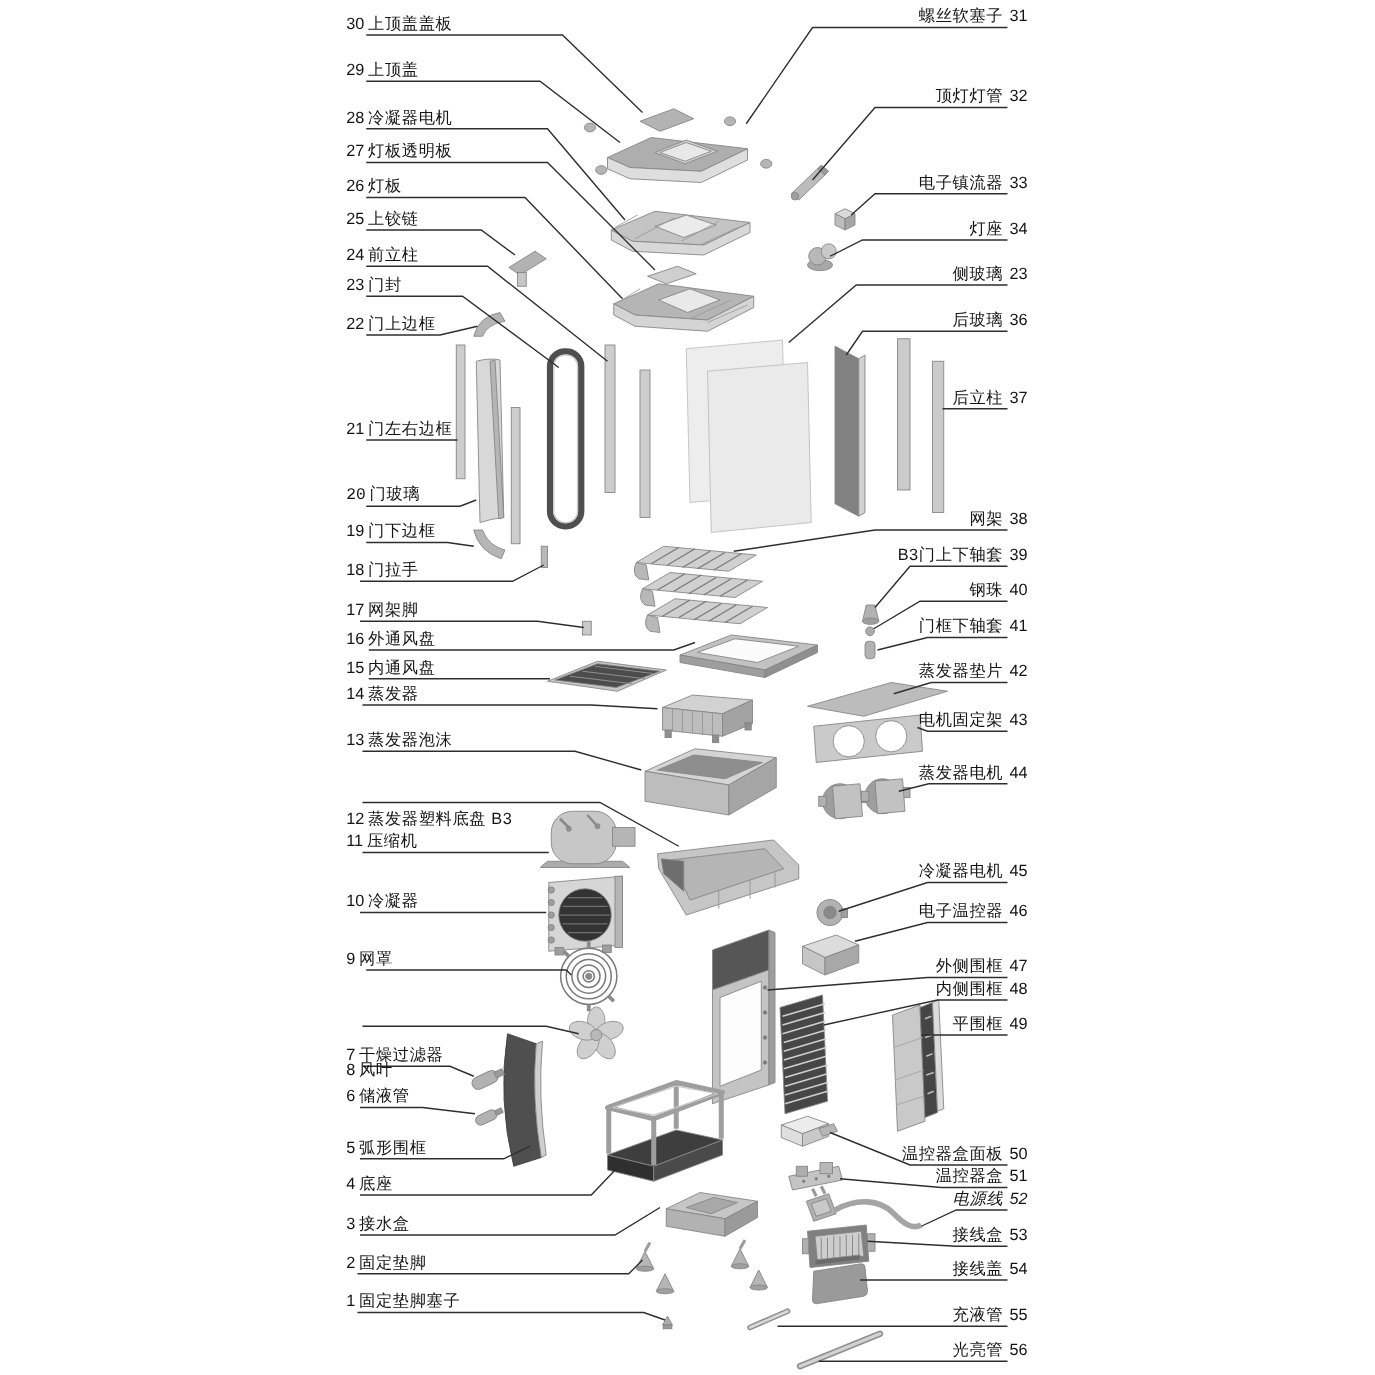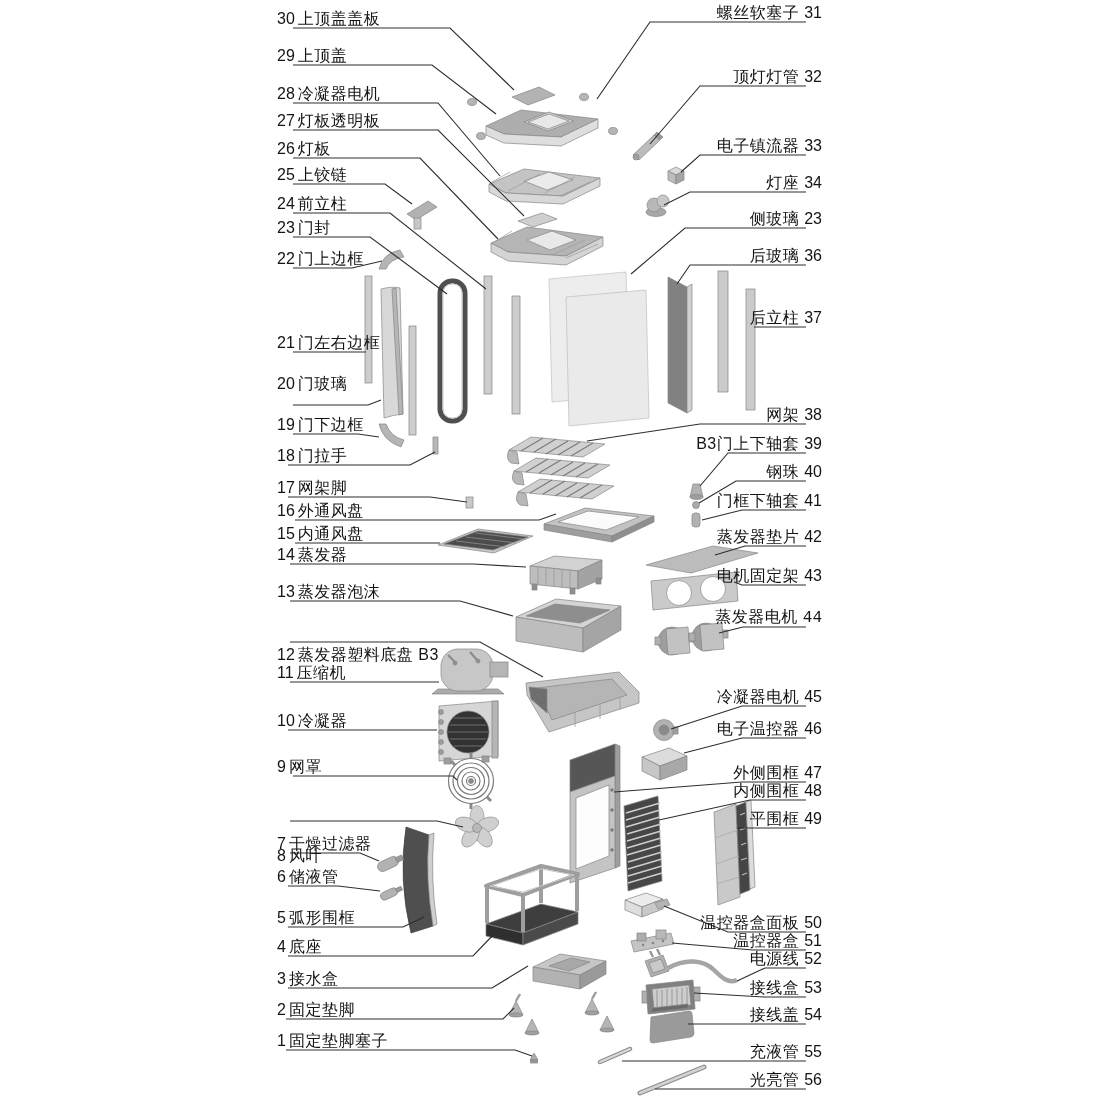--- a/index.html
+++ b/index.html
@@ -4,21 +4,21 @@
 <style>
   html,body{margin:0;padding:0;background:#fff;}
   .stage{position:relative;width:1100px;height:1100px;background:#ffffff;overflow:hidden;
          font-family:"Liberation Sans","DejaVu Sans",sans-serif;}
   #parts-svg{position:absolute;left:0;top:0;}
   
   #parts g.part polygon, #parts g.part rect, #parts g.part ellipse,
   #parts g.part circle, #parts g.part path{stroke:#858585;stroke-width:.7;}
   #leaders polyline{fill:none;stroke:#2e2e2e;stroke-width:1.1;}
   #labels{position:absolute;left:0;top:0;width:1100px;height:1100px;}
-  .lbl{position:absolute;height:16px;line-height:16px;font-size:16px;color:#141414;
+  .lbl{position:absolute;height:16px;line-height:16px;font-size:13px;color:#141414;
        white-space:nowrap;letter-spacing:.5px;}
   .lbl .num{letter-spacing:0;}
   .lbl.left .num{margin-right:3px;}
   .lbl.right{text-align:right;}
   .lbl.right .num{margin-left:5px;}
 </style>
 </head>
 <body>
 
 <div class="stage">
@@ -472,21 +472,21 @@
       <div class="lbl left" style="top: 11px; left: 277px;"><span class="num">30</span><span class="txt">上顶盖盖板</span></div>
       <div class="lbl left" style="top: 48px; left: 277px;"><span class="num">29</span><span class="txt">上顶盖</span></div>
       <div class="lbl left" style="top: 86px; left: 277px;"><span class="num">28</span><span class="txt">冷凝器电机</span></div>
       <div class="lbl left" style="top: 113px; left: 277px;"><span class="num">27</span><span class="txt">灯板透明板</span></div>
       <div class="lbl left" style="top: 141px; left: 277px;"><span class="num">26</span><span class="txt">灯板</span></div>
       <div class="lbl left" style="top: 167px; left: 277px;"><span class="num">25</span><span class="txt">上铰链</span></div>
       <div class="lbl left" style="top: 196px; left: 277px;"><span class="num">24</span><span class="txt">前立柱</span></div>
       <div class="lbl left" style="top: 220px; left: 277px;"><span class="num">23</span><span class="txt">门封</span></div>
       <div class="lbl left" style="top: 251px; left: 277px;"><span class="num">22</span><span class="txt">门上边框</span></div>
       <div class="lbl left" style="top: 335px; left: 277px;"><span class="num">21</span><span class="txt">门左右边框</span></div>
-      <div class="lbl left" style="top: 376px; left: 277px;"><span class="num">20</span><span class="txt">门玻璃</span></div>
+      <div class="lbl left" style="top: 388px; left: 277px; font-family: Liberation Mono, monospace;"><span class="num">20</span><span class="txt">门玻璃</span></div>
       <div class="lbl left" style="top: 417px; left: 277px;"><span class="num">19</span><span class="txt">门下边框</span></div>
       <div class="lbl left" style="top: 448px; left: 277px;"><span class="num">18</span><span class="txt">门拉手</span></div>
       <div class="lbl left" style="top: 480px; left: 277px;"><span class="num">17</span><span class="txt">网架脚</span></div>
       <div class="lbl left" style="top: 503px; left: 277px;"><span class="num">16</span><span class="txt">外通风盘</span></div>
       <div class="lbl left" style="top: 526px; left: 277px;"><span class="num">15</span><span class="txt">内通风盘</span></div>
       <div class="lbl left" style="top: 547px; left: 277px;"><span class="num">14</span><span class="txt">蒸发器</span></div>
       <div class="lbl left" style="top: 584px; left: 277px;"><span class="num">13</span><span class="txt">蒸发器泡沫</span></div>
       <div class="lbl left" style="top: 625px; left: 277px; margin-top: 22px;"><span class="num">12</span><span class="txt">蒸发器塑料底盘 B3</span></div>
       <div class="lbl left" style="top: 665px; left: 277px;"><span class="num">11</span><span class="txt">压缩机</span></div>
       <div class="lbl left" style="top: 713px; left: 277px;"><span class="num">10</span><span class="txt">冷凝器</span></div>
@@ -505,27 +505,27 @@
       <div class="lbl right" style="top: 175px; right: 278px; text-align: right;"><span class="txt">灯座</span><span class="num">34</span></div>
       <div class="lbl right" style="top: 211px; right: 278px;"><span class="txt">侧玻璃</span><span class="num">23</span></div>
       <div class="lbl right" style="top: 248px; right: 278px; text-align: right;"><span class="txt">后玻璃</span><span class="num">36</span></div>
       <div class="lbl right" style="top: 310px; right: 278px;"><span class="txt">后立柱</span><span class="num">37</span></div>
       <div class="lbl right" style="top: 407px; right: 278px;"><span class="txt">网架</span><span class="num">38</span></div>
       <div class="lbl right" style="top: 436px; right: 278px;"><span class="txt">B3门上下轴套</span><span class="num">39</span></div>
       <div class="lbl right" style="top: 464px; right: 278px;"><span class="txt">钢珠</span><span class="num">40</span></div>
       <div class="lbl right" style="top: 493px; right: 278px;"><span class="txt">门框下轴套</span><span class="num">41</span></div>
       <div class="lbl right" style="top: 529px; right: 278px;"><span class="txt">蒸发器垫片</span><span class="num">42</span></div>
       <div class="lbl right" style="top: 568px; right: 278px;"><span class="txt">电机固定架</span><span class="num">43</span></div>
-      <div class="lbl right" style="top: 610px; right: 278px; font-family: Liberation Mono, monospace;"><span class="txt">蒸发器电机</span><span class="num">44</span></div>
+      <div class="lbl right" style="top: 610px; right: 278px;"><span class="txt">蒸发器电机</span><span class="num">44</span></div>
       <div class="lbl right" style="top: 689px; right: 278px;"><span class="txt">冷凝器电机</span><span class="num">45</span></div>
       <div class="lbl right" style="top: 721px; right: 278px;"><span class="txt">电子温控器</span><span class="num">46</span></div>
       <div class="lbl right" style="top: 765px; right: 278px;"><span class="txt">外侧围框</span><span class="num">47</span></div>
       <div class="lbl right" style="top: 783px; right: 278px;"><span class="txt">内侧围框</span><span class="num">48</span></div>
       <div class="lbl right" style="top: 811px; right: 278px;"><span class="txt">平围框</span><span class="num">49</span></div>
       <div class="lbl right" style="top: 915px; right: 278px;"><span class="txt">温控器盒面板</span><span class="num">50</span></div>
       <div class="lbl right" style="top: 933px; right: 278px;"><span class="txt">温控器盒</span><span class="num">51</span></div>
-      <div class="lbl right" style="top: 951px; right: 278px;"><span class="txt">电源线</span><span class="num">52</span></div>
+      <div class="lbl right" style="top: 951px; right: 278px; font-style: italic;"><span class="txt">电源线</span><span class="num">52</span></div>
       <div class="lbl right" style="top: 980px; right: 278px;"><span class="txt">接线盒</span><span class="num">53</span></div>
       <div class="lbl right" style="top: 1007px; right: 278px;"><span class="txt">接线盖</span><span class="num">54</span></div>
       <div class="lbl right" style="top: 1044px; right: 278px;"><span class="txt">充液管</span><span class="num">55</span></div>
       <div class="lbl right" style="top: 1072px; right: 278px;"><span class="txt">光亮管</span><span class="num">56</span></div>
     </div>
 </div>
 
 </body></html>

